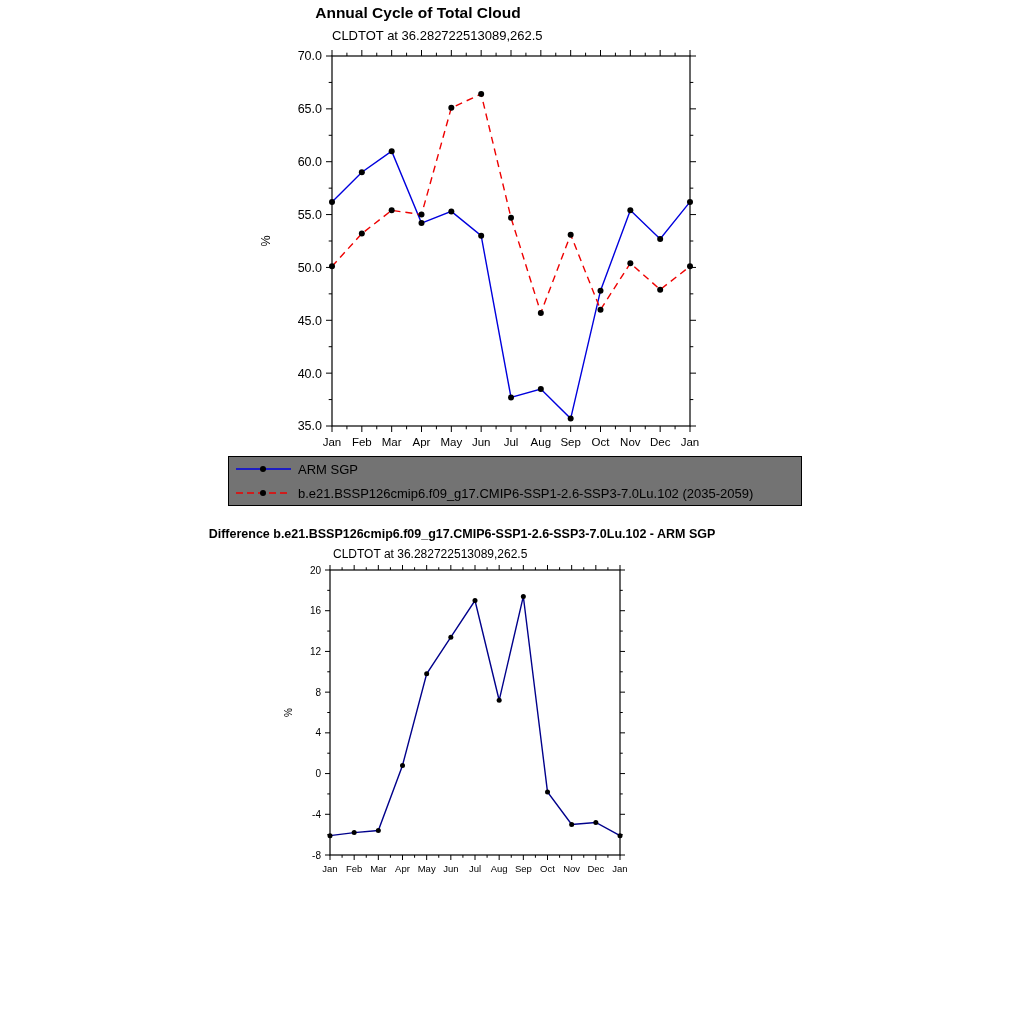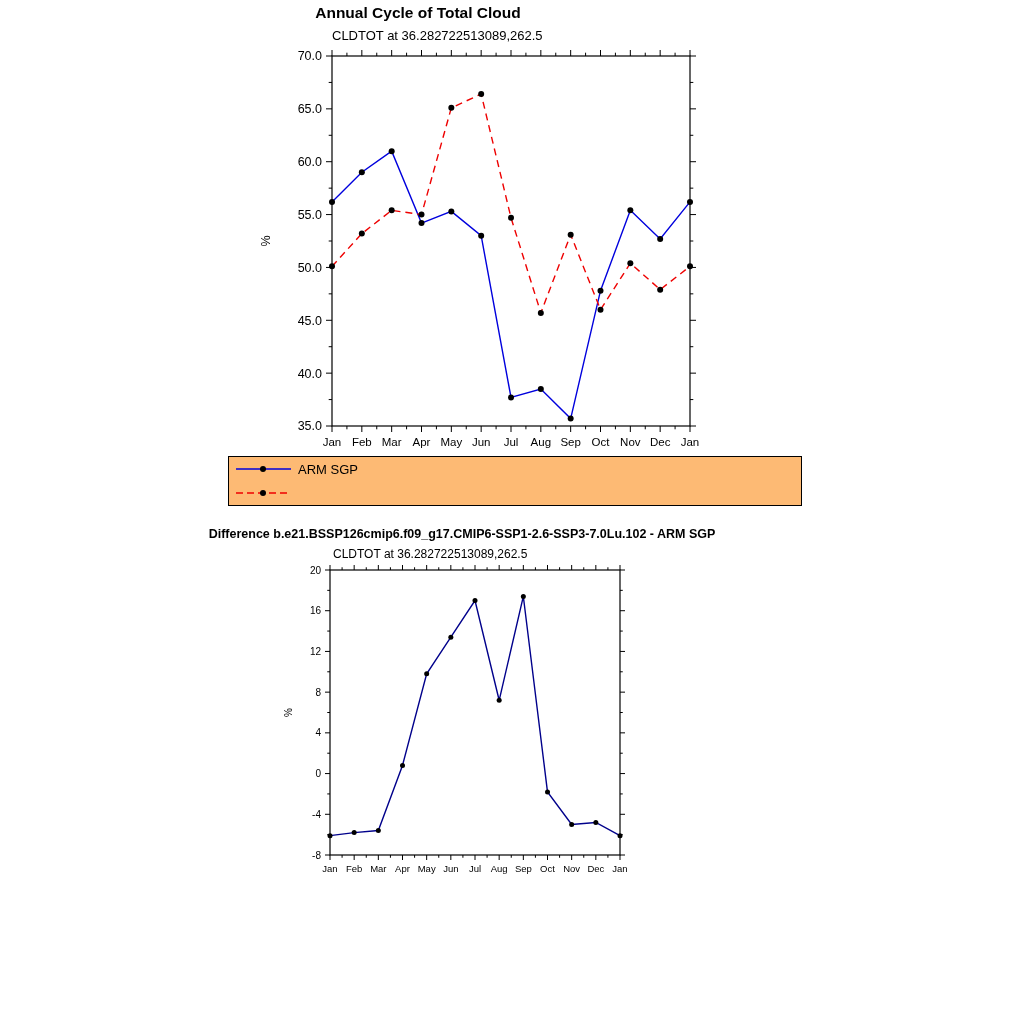--- a/index.html
+++ b/index.html
@@ -12,21 +12,21 @@
     overflow:hidden;
   }
   .abs { position:absolute; }
   .chart-main-title { font-weight:bold; font-size:15.5px; text-align:center; }
   .chart-sub-title { font-size:13px; }
   .chart-main-title-sm { font-weight:bold; font-size:12.5px; text-align:center; }
   .chart-sub-title-sm { font-size:12px; }
   svg text { font-family:"Liberation Sans", sans-serif; fill:#000; }
   .legend-box {
     border:1px solid #000;
-    background:#fdba74;
+    background:#737373;
     display:flex;
     flex-direction:column;
     justify-content:flex-start;
     padding-left:5px;
   }
   .legend-row { display:flex; align-items:center; height:24px; }
   .legend-label { font-size:13px; margin-left:4px; white-space:nowrap; }
 </style>
 </head>
 <body>
@@ -177,20 +177,21 @@
         <line x1="2" x2="57" y1="8" y2="8" stroke="#0000dd" stroke-width="1.4"></line>
         <circle cx="29" cy="8" r="3" fill="#000"></circle>
       </svg>
     <span class="legend-label">ARM SGP</span>
   </div>
   <div class="legend-row">
     <svg width="60" height="16">
         <line x1="2" x2="57" y1="8" y2="8" stroke="#ee0000" stroke-width="1.4" stroke-dasharray="7,4"></line>
         <circle cx="29" cy="8" r="3" fill="#000"></circle>
       </svg>
+    <span class="legend-label">b.e21.BSSP126cmip6.f09_g17.CMIP6-SSP1-2.6-SSP3-7.0Lu.102 (2035-2059)</span>
   </div>
 </div>
 
 <div class="abs chart-main-title-sm" style="left:137px; top:527px; width:650px;">Difference b.e21.BSSP126cmip6.f09_g17.CMIP6-SSP1-2.6-SSP3-7.0Lu.102 - ARM SGP</div>
 
 <div class="abs chart-sub-title-sm" style="left:333px; top:547px;">CLDTOT at 36.282722513089,262.5</div>
 
 <svg class="abs" style="left:250px; top:558px;" width="440" height="325">
     <rect x="80" y="12" width="290" height="285" fill="none" stroke="#000" stroke-width="1.2"></rect>
     <line x1="80" x2="75" y1="297" y2="297" stroke="#000" stroke-width="1"></line>

